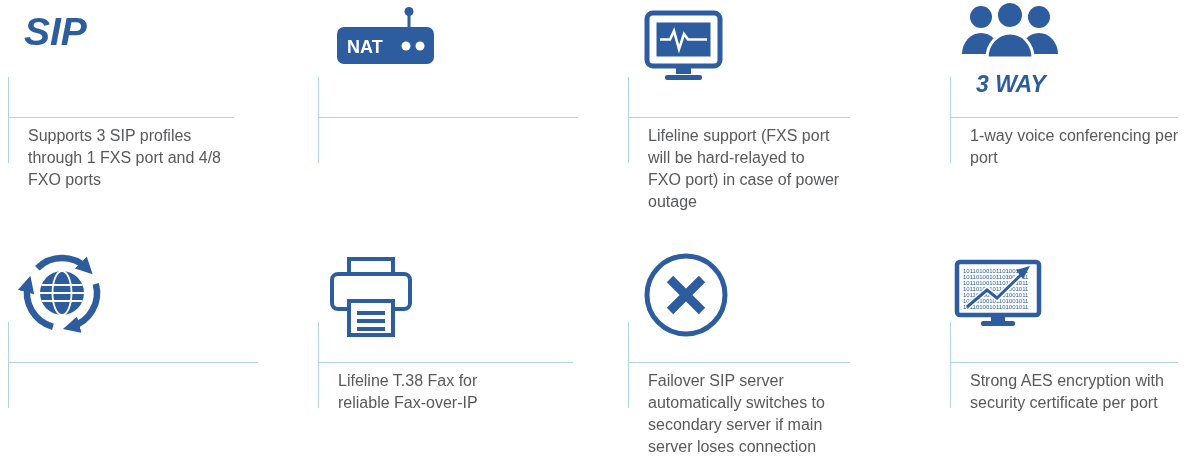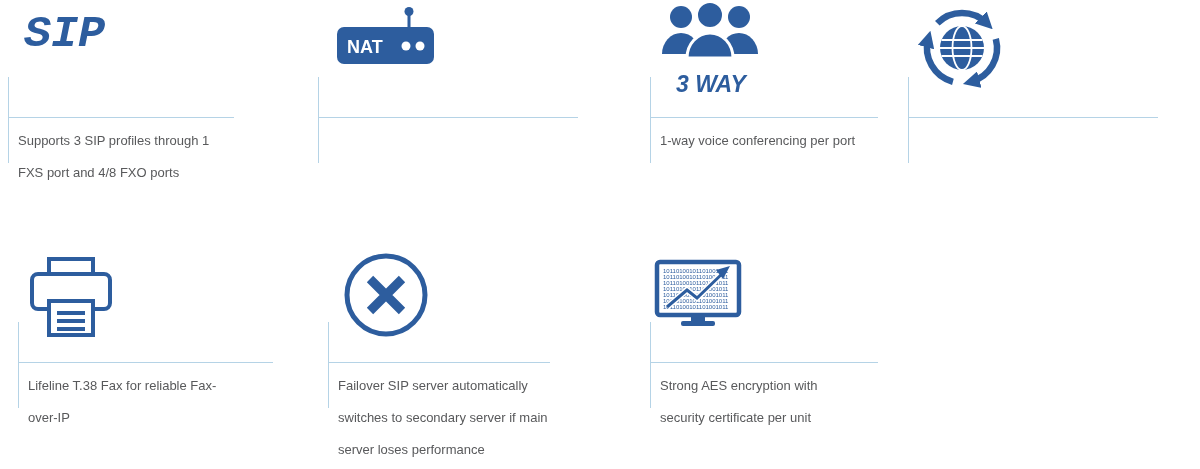--- a/index.html
+++ b/index.html
@@ -5,22 +5,22 @@
   *{box-sizing:border-box;margin:0;padding:0}
   :root{--accent:#2d5d9e;--line:#b5d3e6;--text:#58595b}
   html,body{background:#fff}
   body{width:1200px;height:469px;overflow:hidden;font-family:"Liberation Sans",sans-serif}
   .grid{display:grid;grid-template-columns:repeat(4,300px);grid-template-rows:245px 224px;width:1200px;height:469px}
   .cell{position:relative}
   .inner{position:relative;height:100%;margin-left:var(--ox,8px)}
   .icon-slot{position:absolute;left:8px;top:8px}
   .rule-h{position:absolute;left:0;top:117px;height:1px;background:var(--line)}
   .rule-v{position:absolute;left:0;top:77px;width:1px;height:86px;background:var(--line)}
-  .desc{position:absolute;left:10px;top:125px;margin:0;color:var(--text);font-size:13px;line-height:32px}
-  .sip-text{font-family:Liberation Mono, monospace;font-style:italic;font-weight:bold;font-size:45px;line-height:1;color:var(--accent)}
+  .desc{position:absolute;left:20px;top:125px;margin:0;color:var(--text);font-size:16px;line-height:22px}
+  .sip-text{font-family:Liberation Sans, sans-serif;font-style:italic;font-weight:bold;font-size:39px;line-height:1;color:var(--accent)}
   .f{fill:var(--accent)}
   .s{fill:none;stroke:var(--accent)}
   .sw{fill:none;stroke:#fff}
   svg text{font-family:"Liberation Sans",sans-serif}
   .mono{font-family:"DejaVu Sans Mono",monospace}
 </style>
 </head>
 <body>
 
 <main class="grid">
@@ -48,20 +48,36 @@
           <text x="11" y="47" fill="#fff" font-size="18" font-weight="bold">NAT</text>
           <circle cx="70" cy="40" r="4.5" fill="#fff"></circle>
           <circle cx="84" cy="40" r="4.5" fill="#fff"></circle>
         </svg>
       </div>
       <div class="rule-h" style="width:260px"></div>
       <div class="rule-v"></div>
     </div>
   </section>
 
+  <section class="cell" style="--ox:28px">
+    <div class="inner">
+      <div class="icon-slot" style="left:16px;top:10px">
+        <svg width="80" height="74" viewBox="0 0 80 74">
+          <rect x="3" y="3" width="73" height="53" rx="6" class="s" stroke-width="5"></rect>
+          <rect x="12.5" y="12.5" width="54" height="34" class="f"></rect>
+          <polyline points="16,29.5 26,29.5 30,21 35,39 40,24 44,29.5 63,29.5" class="sw" stroke-width="2.6"></polyline>
+          <rect x="32" y="58" width="15" height="6" class="f"></rect>
+          <rect x="21" y="65" width="37" height="5" rx="2" class="f"></rect>
+        </svg>
+      </div>
+      <div class="rule-h" style="width:222px"></div>
+      <div class="rule-v"></div>
+      <p class="desc" style="width:192px">Lifeline support (FXS port will be hard-relayed to FXO port) in case of power outage</p>
+    </div>
+  </section>
 
   <section class="cell" style="--ox:50px">
     <div class="inner">
       <div class="icon-slot" style="left:8px;top:0">
         <svg width="104" height="98" viewBox="0 0 104 98">
           <g class="f">
             <circle cx="23" cy="17" r="11"></circle>
             <path d="M4,54 a19,21 0 0 1 38,0 z"></path>
             <circle cx="81" cy="17" r="11"></circle>
             <path d="M62,54 a19,21 0 0 1 38,0 z"></path>
@@ -126,21 +142,21 @@
   <section class="cell" style="--ox:28px">
     <div class="inner">
       <div class="icon-slot" style="left:14px;top:6px">
         <svg width="88" height="88" viewBox="0 0 88 88">
           <circle cx="44" cy="44" r="39" class="s" stroke-width="5"></circle>
           <path d="M28,28 L60,60 M60,28 L28,60" class="s" stroke-width="9"></path>
         </svg>
       </div>
       <div class="rule-h" style="width:222px"></div>
       <div class="rule-v"></div>
-      <p class="desc" style="width:210px">Failover SIP server automatically switches to secondary server if main server loses performance</p>
+      <p class="desc" style="width:210px">Failover SIP server automatically switches to secondary server if main server loses connection</p>
     </div>
   </section>
 
   <section class="cell" style="--ox:50px">
     <div class="inner">
       <div class="icon-slot" style="left:4px;top:14px">
         <svg width="90" height="80" viewBox="0 0 90 80">
           <rect x="3" y="3" width="82" height="53" rx="3" class="s" stroke-width="4.5"></rect>
           <g class="f mono" font-size="6">
             <text x="9" y="14">10110100101101001011</text>
@@ -153,17 +169,17 @@
           </g>
           <polyline points="13,48 33,31 43,39 70,13" class="sw" stroke-width="6"></polyline>
           <polyline points="13,48 33,31 43,39 70,13" class="s" stroke-width="3"></polyline>
           <polygon points="76,7 62,11 69,20" class="f"></polygon>
           <rect x="37" y="56" width="14" height="6" class="f"></rect>
           <rect x="27" y="62" width="34" height="5" rx="2" class="f"></rect>
         </svg>
       </div>
       <div class="rule-h" style="width:228px"></div>
       <div class="rule-v"></div>
-      <p class="desc" style="width:195px">Strong AES encryption with security certificate per unit</p>
+      <p class="desc" style="width:195px">Strong AES encryption with security certificate per port</p>
     </div>
   </section>
 
 </main>
 
 </body></html>

